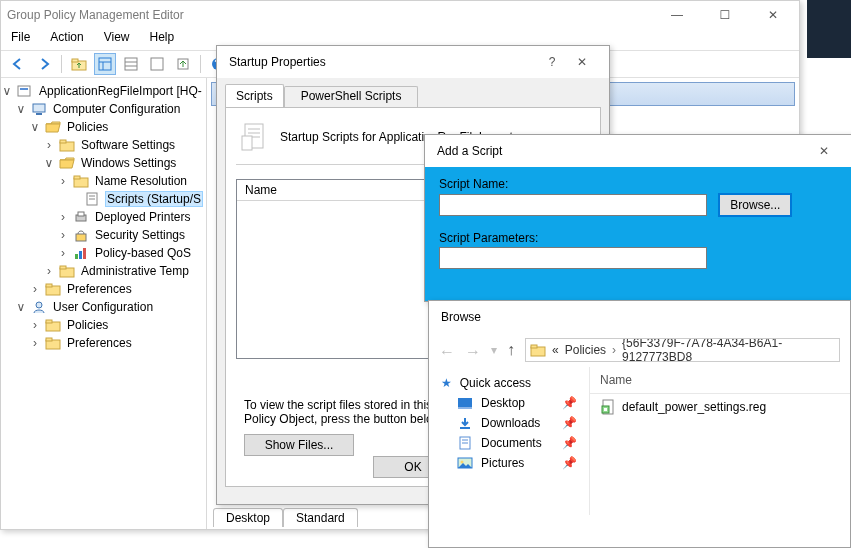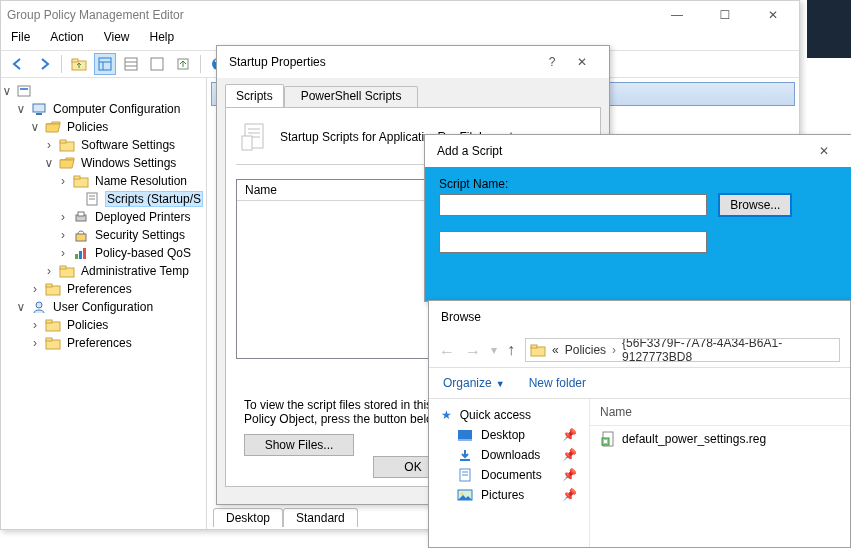--- a/index.html
+++ b/index.html
@@ -173,20 +173,21 @@
       <ul class="tree">
         <li>
             <div class="row" style="padding-left:0px">
               <span class="toggle">∨</span>
               <span class="ico">
                 <svg width="16" height="14">
                   <rect x="1" y="2" width="12" height="10" fill="#fff" stroke="#888"></rect>
                   <rect x="3" y="4" width="8" height="2" fill="#5a8fd6"></rect>
                 </svg>
               </span>
+              <span class="lbl">ApplicationRegFileImport [HQ-</span>
             </div>
           </li>
         <li>
             <div class="row" style="padding-left:14px">
               <span class="toggle">∨</span>
               <span class="ico">
                 <svg width="16" height="14">
                   <rect x="2" y="2" width="12" height="8" fill="#d9e8f7" stroke="#4478b5"></rect>
                   <rect x="5" y="11" width="6" height="2" fill="#4478b5"></rect>
                 </svg>
@@ -404,20 +405,21 @@
     <span class="t">Add a Script</span>
     <span class="hc">✕</span>
   </div>
   <div class="addscript-body">
     <div class="field-row">
       <label>Script Name:</label>
       <input type="text" value="" style="">
       <span class="browse-btn">Browse...</span>
     </div>
     <div class="field-row field-row2">
+      <label>Script Parameters:</label>
       <input type="text" value="" style="">
     </div>
   </div>
 </div>
 
 <div class="browse-dlg window">
   <div class="dlg-title">
     <span class="t">Browse</span>
   </div>
   <div class="nav-row">
@@ -430,24 +432,20 @@
           <svg width="16" height="14">
             <rect x="1" y="4" width="14" height="9" fill="#fce08a" stroke="#caa643"></rect>
             <rect x="1" y="2" width="6" height="3" fill="#fce08a" stroke="#caa643"></rect>
           </svg>
         </span>
       <span class="addr-seg">«</span>
       <span class="addr-seg">Policies</span>
       <span class="addr-sep">›</span>
       <span class="addr-seg">{56F3379F-7A78-4A34-B6A1-9127773BD8</span>
     </div>
-  </div>
-  <div class="cmd-row">
-    <span class="cmd"><span>Organize</span><span class="caret">▼</span></span>
-    <span class="cmd">New folder</span>
   </div>
   <div class="browse-body">
     <div class="places">
       <div class="pl">
           <span class="star">★</span>
           <span>Quick access</span>
         </div>
       <div class="pl" style="padding-left:18px">
           <span>
             <svg width="16" height="14">

